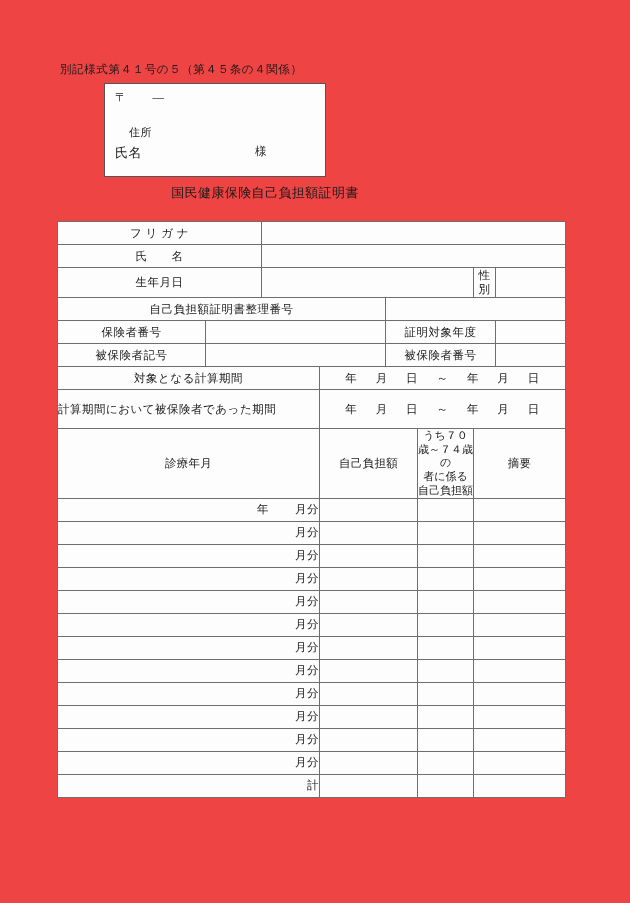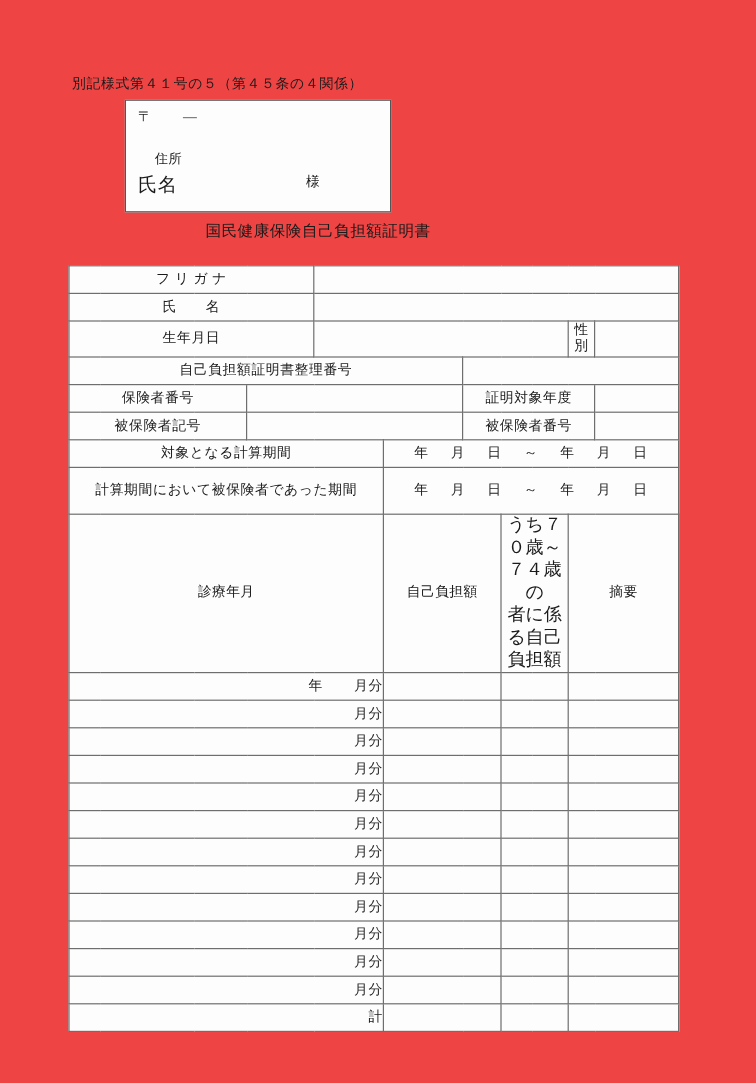--- a/index.html
+++ b/index.html
@@ -56,21 +56,21 @@
     position: absolute;
     left: 24px;
     top: 41px;
     font-size: 11px;
     letter-spacing: 0.5px;
   }
   .addressee-name {
     position: absolute;
     left: 10px;
     top: 60px;
-    font-size: 16px;
+    font-size: 13px;
     letter-spacing: 0.5px;
   }
   .addressee-honorific {
     position: absolute;
     left: 150px;
     top: 60px;
     font-size: 11.5px;
   }
 
   
@@ -103,21 +103,21 @@
     vertical-align: middle;
     line-height: 1.25;
   }
 
   .lbl {
     text-align: center;
     letter-spacing: 0.5px;
     padding: 0 4px;
   }
   .lbl-wide {
-    text-align: center;
+    text-align: left;
     letter-spacing: 0.5px;
     padding: 2px 6px;
   }
   .val {
     background: #fdfdfd;
   }
 
   
   .date-span {
     display: flex;
@@ -131,21 +131,21 @@
   
   .colhead {
     text-align: center;
     height: 38px;
     letter-spacing: 0.3px;
   }
   .colhead-2line {
     text-align: center;
     height: 38px;
     letter-spacing: 0px;
-    font-size: 15px;
+    font-size: 11px;
     padding: 0 2px;
   }
 
   
   .month-cell {
     text-align: right;
     padding-right: 6px;
     letter-spacing: 0.5px;
     height: 21px;
   }

